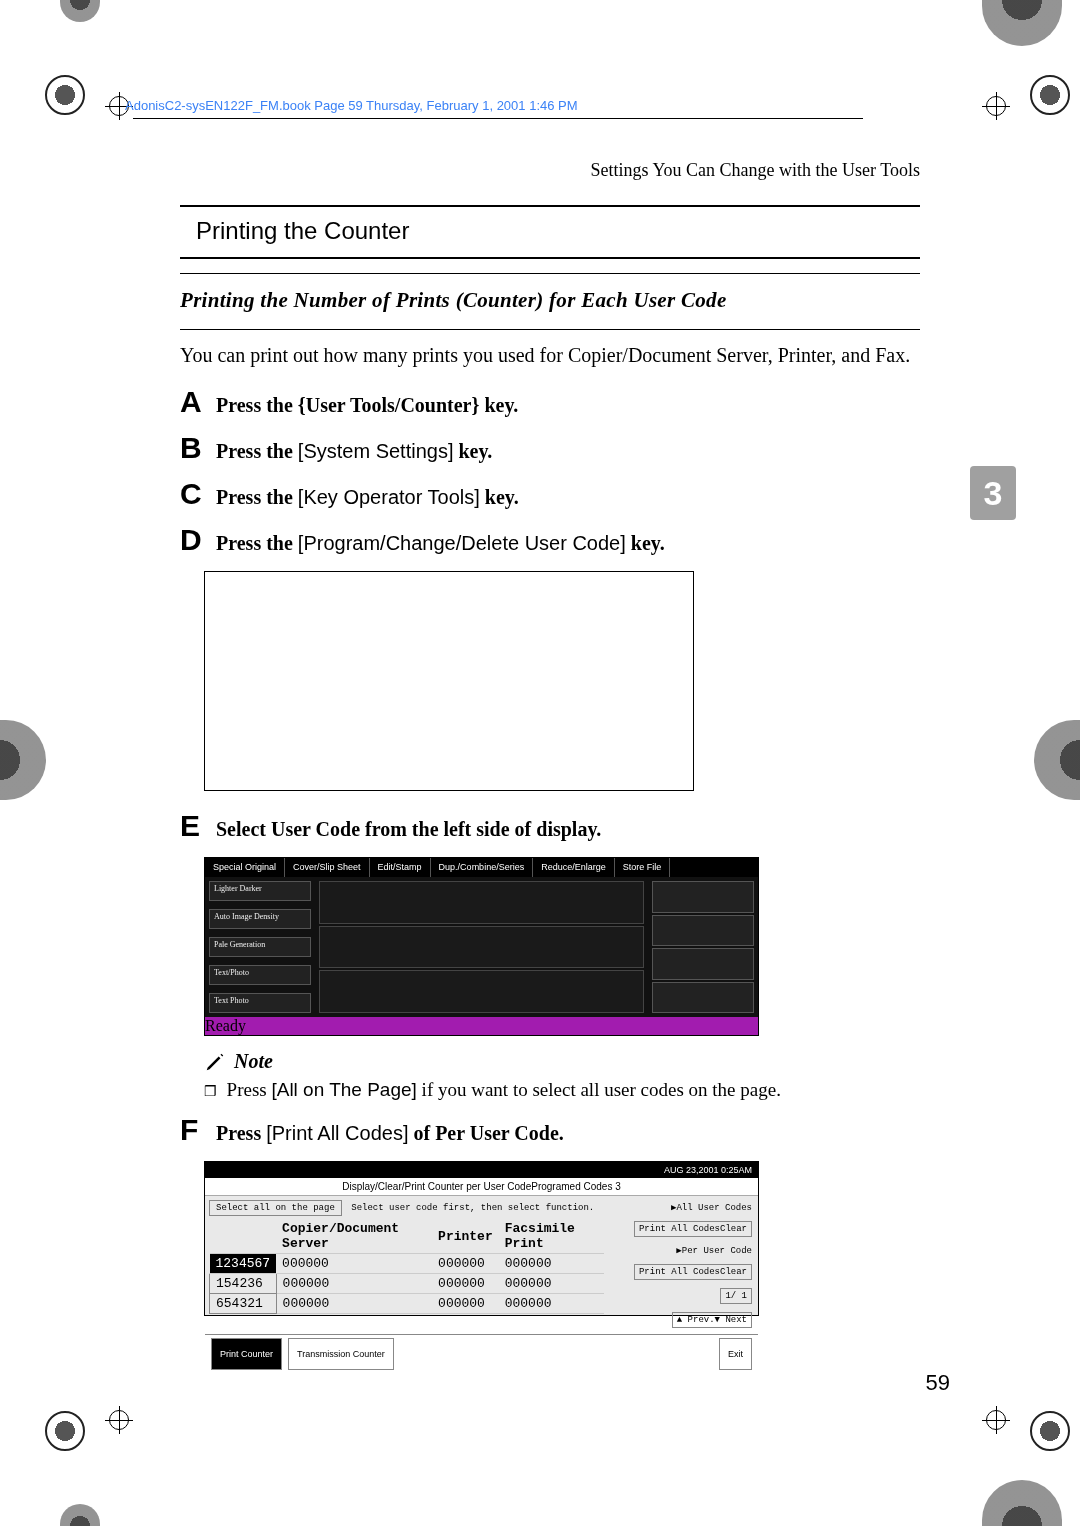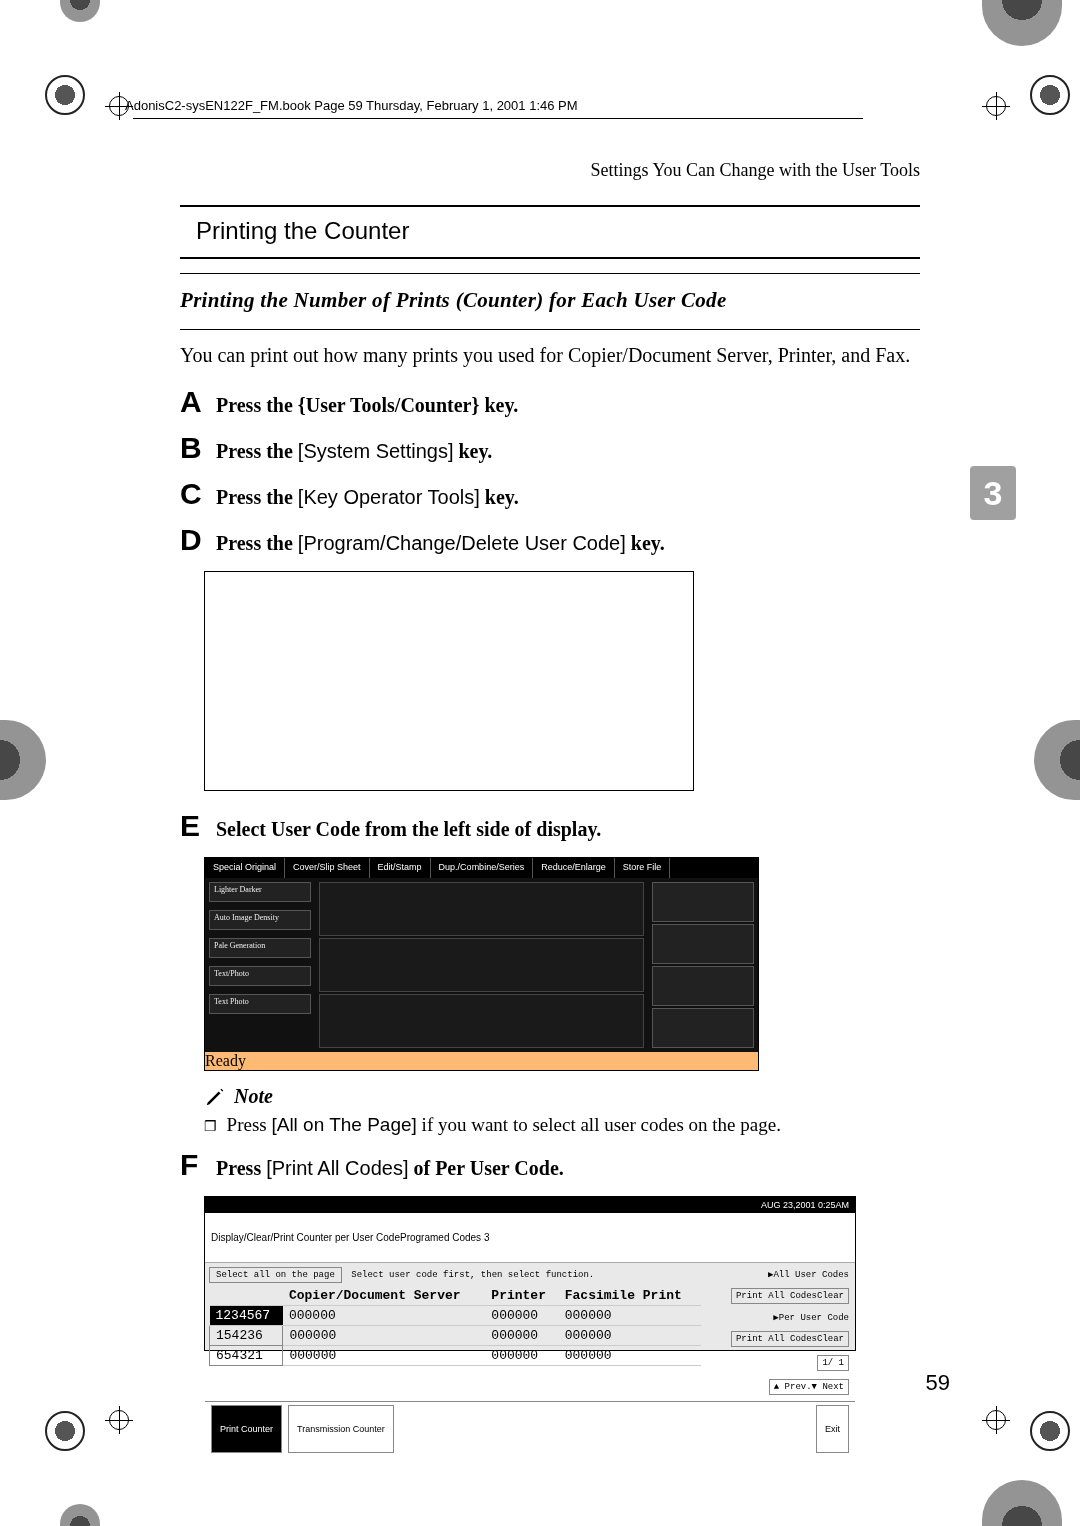--- a/index.html
+++ b/index.html
@@ -61,21 +61,21 @@
     .reg-mark.tl { top: 92px; left: 105px; }
     .reg-mark.tr { top: 92px; right: 70px; }
     .reg-mark.bl { bottom: 92px; left: 105px; }
     .reg-mark.br { bottom: 92px; right: 70px; }
 
     .book-header {
       position: absolute;
       top: 98px;
       left: 125px;
       font-size: 13px;
-      color: #000000;
+      color: #3b82f6;
       font-family: Arial, sans-serif;
     }
     .book-header .line {
       display: inline-block;
       border-top: 1px solid #000;
       width: 730px;
       vertical-align: middle;
       margin-left: 8px;
       position: relative;
       top: -3px;
@@ -133,57 +133,57 @@
     .step-text .bold { font-weight: bold; }
     .step-text .sans { font-family: Arial, sans-serif; }
     .placeholder-box {
       width: 490px;
       height: 220px;
       border: 1.5px solid #000;
       margin: 6px 0 20px 24px;
     }
     .screenshot {
       width: 555px;
-      height: 214px;
+      height: 179px;
       margin: 8px 0 14px 24px;
-      background: #fdba74;
+      background: #a21caf;
       display: block;
       object-fit: contain;
     }
     .screenshot2 {
-      width: 652px;
+      width: 555px;
       height: 155px;
       margin: 8px 0 14px 24px;
       background: #e9e9e9;
       display: block;
     }
     .screenshot { display:flex; flex-direction:column; border:1px solid #000; }
     .screenshot .topbar { background:#000; color:#fff; font-family:Arial; font-size:9px; display:flex; height:20px; }
     .screenshot .topbar div { border-right:1px solid #555; padding:4px 8px; }
     .screenshot .midarea { flex:1; background:#111; color:#ccc; font-size:8px; display:flex; }
     .screenshot .leftcol { width:110px; display:flex; flex-direction:column; gap:8px; padding:4px; }
     .screenshot .leftcol div { background:#222; border:1px solid #555; height:20px; font-size:8px; color:#eee; padding:2px 4px;}
     .screenshot .center { flex:1; display:grid; grid-template-rows:1fr 1fr 1fr; gap:2px; padding:4px;}
     .screenshot .center div { background:#1a1a1a; border:1px solid #444; height:100%; }
     .screenshot .rightcol { width:110px; display:flex; flex-direction:column; padding:4px; gap:2px;}
     .screenshot .rightcol div { background:#222; border:1px solid #555; flex:1; }
 
     .screenshot2 { display:flex; flex-direction:column; border:1px solid #000; font-family:Arial; }
     .screenshot2 .hdr { background:#000; color:#fff; font-size:9px; padding:3px 6px; display:flex; justify-content:space-between;}
-    .screenshot2 .sub { background:#fff; font-size:10px; padding:19px 6px; border-bottom:1px solid #aaa; display:flex; justify-content:flex-start;}
+    .screenshot2 .sub { background:#fff; font-size:10px; padding:3px 6px; border-bottom:1px solid #aaa; display:flex; justify-content:center;}
     .screenshot2 .body { flex:1; display:flex; font-size:9px;font-family:Liberation Mono, monospace; }
     .screenshot2 .leftarea { flex:1; padding:4px;}
     .screenshot2 .leftarea .boxbtn { display:inline-block; border:1px solid #888; padding:2px 6px; font-size:9px; margin-bottom:3px;}
     .screenshot2 .tbl { width:100%; border-collapse:collapse; font-size:13px;}
     .screenshot2 .tbl th, .screenshot2 .tbl td { border-bottom:1px solid #ccc; padding:2px 6px; text-align:left;}
     .screenshot2 .tbl td.inv { background:#000; color:#fff;}
     .screenshot2 .rightarea { width:150px; padding:6px; display:flex; flex-direction:column; gap:8px; font-size:9px;align-items:flex-end;}
     .screenshot2 .rightarea .btn { border:1px solid #888; padding:2px 4px; display:flex; justify-content:space-between;}
     .screenshot2 .footer { border-top:1px solid #888; padding:3px 6px; font-size:9px; display:flex; gap:6px;}
-    .screenshot2 .footer .fbtn { border:1px solid #888; padding:18px 8px;}
+    .screenshot2 .footer .fbtn { border:1px solid #888; padding:10px 8px;}
     .screenshot2 .footer .fbtn.dark { background:#000; color:#fff;}
 
     .note-head {
       display: flex;
       align-items: center;
       gap: 8px;
       margin: 6px 0 6px 24px;
       font-style: italic;
       font-weight: bold;
       font-size: 20px;

